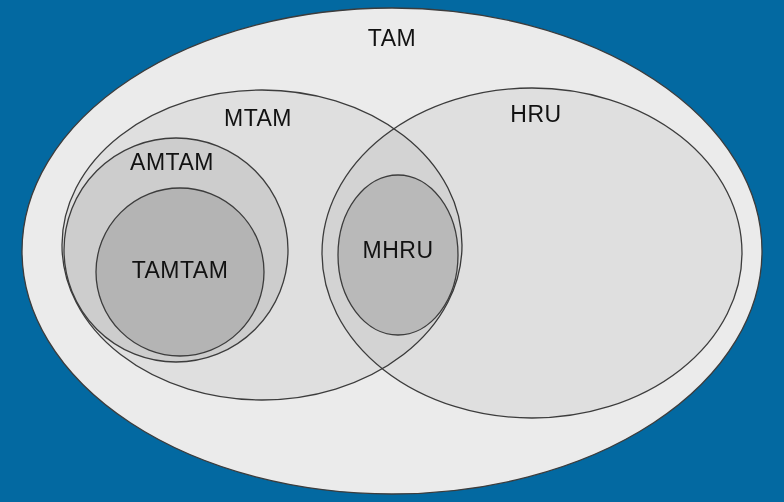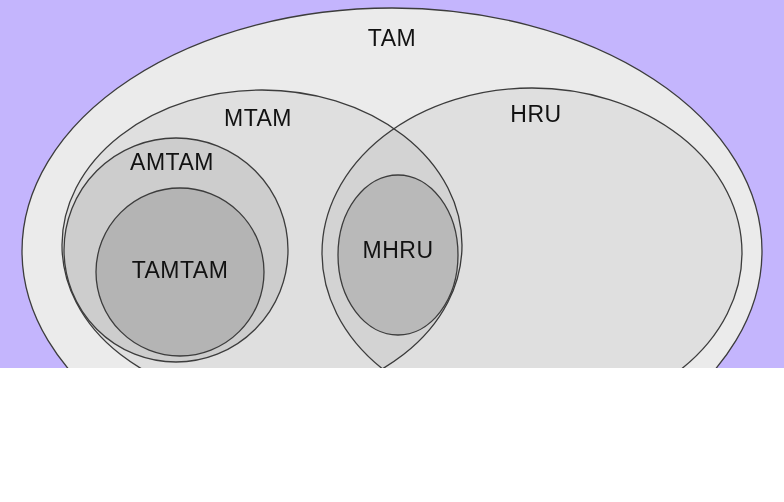--- a/index.html
+++ b/index.html
@@ -3,22 +3,22 @@
 <meta charset="utf-8">
 <style>
   html, body {
     margin: 0;
     padding: 0;
     background: #ffffff;
   }
   .canvas {
     position: relative;
     width: 784px;
-    height: 368px;
-    background: #c4b5fd;
+    height: 502px;
+    background: #0369a1;
     overflow: hidden;
     font-family: "Liberation Sans", "DejaVu Sans", sans-serif;
   }
   svg {
     display: block;
   }
   .set-shape {
     stroke: #3c3c3c;
     stroke-width: 1.3;
   }

